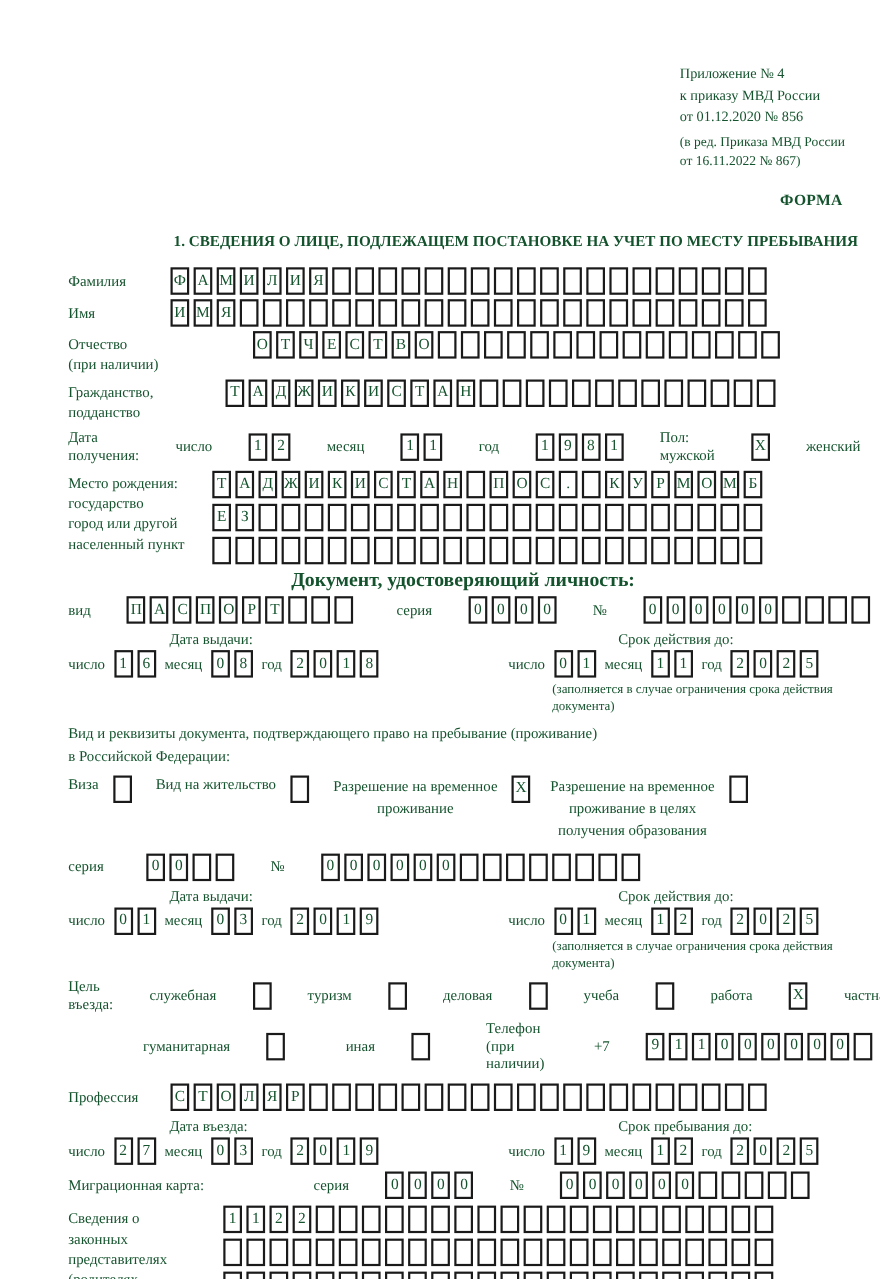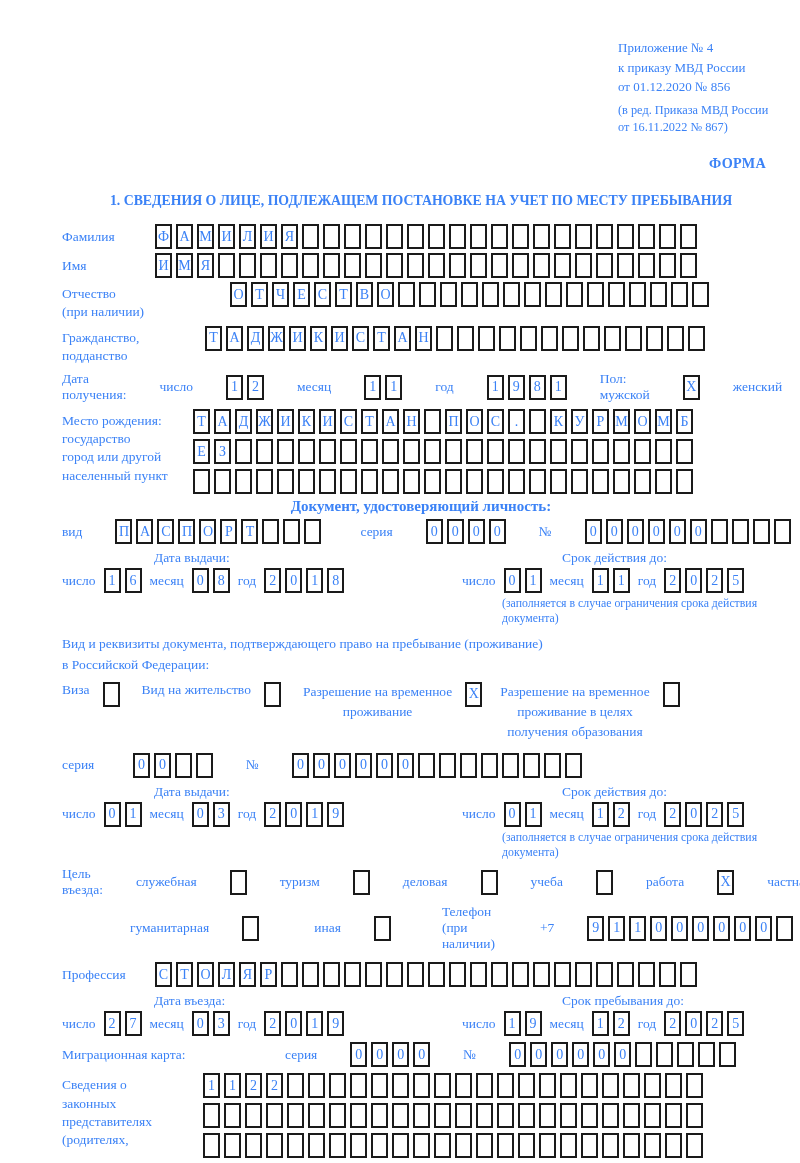--- a/index.html
+++ b/index.html
@@ -1,29 +1,29 @@
 <!DOCTYPE html>
 <html><head>
 <meta charset="utf-8">
 <style>
   * { box-sizing: border-box; }
   html,body { margin:0; padding:0; background:#fff; }
   .page {
-    width:800px; height:1163px; background:#fff; color:#3b82f6;
+    width:800px; height:1163px; background:#fff; color:#14532d;
     font-family:"Liberation Serif","DejaVu Serif",serif;
     font-size:13.5px; position:relative; overflow:hidden;
-    padding:38px 20px 10px 62px;
+    padding:57px 20px 10px 62px;
   }
   
   .appendix { margin-left:556px; line-height:1.5; font-size:13px; }
   .appendix-amend { font-size:12.3px; margin-top:5px; line-height:1.45; }
   .forma { margin-top:18px; margin-right:14px; text-align:right; font-weight:700; font-size:14.2px; letter-spacing:.3px; }
   .title { margin-top:15px; text-align:center; font-weight:700; font-size:14.8px; line-height:1.55; }
   .title-underline { display:inline-block; width:54px; border-bottom:2.4px solid #2a2a2a; height:.9em; margin-left:9px; }
-  .sec-heading { margin-top:21px; margin-bottom:15px; text-align:center; font-weight:700; font-size:13.8px; }
+  .sec-heading { margin-top:21px; margin-bottom:15px; text-align:right; font-weight:700; font-size:13.8px; }
 
   
   .row { display:flex; align-items:flex-start; margin-bottom:4px;gap:25px; }
   .lbl { flex:0 0 auto; line-height:1.3; padding-top:4px; }
   .lbl2 { flex:0 0 auto; line-height:1.35; padding-top:3px; }
   .w68 { flex-basis:68px; }
   .w106 { flex-basis:106px; }
   .w118 { flex-basis:118px; }
   .w143 { flex-basis:143px; }
   .w116 { flex-basis:116px; }
@@ -44,21 +44,21 @@
   
   .dates-row { display:flex; margin-bottom:2px; }
   .dates-left { flex:0 0 400px; }
   .dates-right { flex:1; }
   .date-head { margin-left:92px; margin-bottom:2px; }
   .date-head-r { margin-left:100px; margin-bottom:2px; }
   .date-line { display:flex; align-items:center; }
   .date-line > * + * { margin-left:8px; }
   .note { font-size:11.8px; margin-top:3px; margin-left:40px; line-height:1.3; }
 
-  .doc-heading { text-align:center; font-weight:700; font-size:15px; margin:2px 0 4px 0; }
+  .doc-heading { text-align:center; font-weight:700; font-size:18px; margin:2px 0 4px 0; }
   .intro { line-height:1.6; }
 
   
   .permits { display:flex; align-items:flex-start; margin:6px 0 10px 0; }
   .permits > * + * { margin-left:13px; }
   .perm-multi { text-align:center; line-height:1.5; }
   .permits .cell { margin-top:0; }
 
   .purpose-line2 { margin-left:68px; margin-top:6px; }
   .mt6 { margin-top:6px; }

